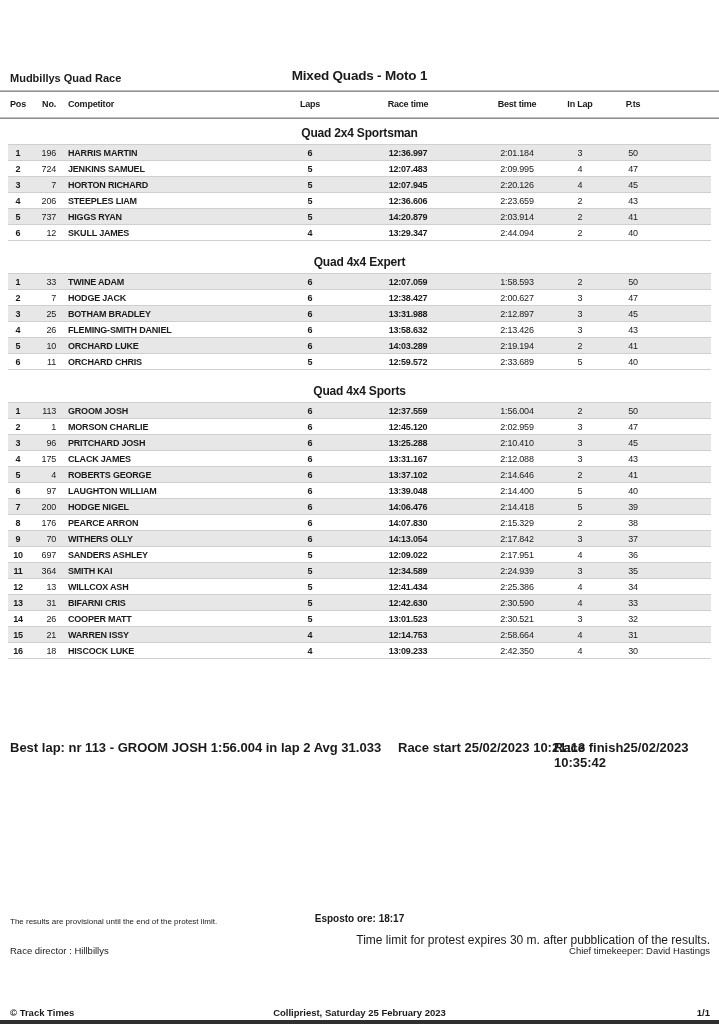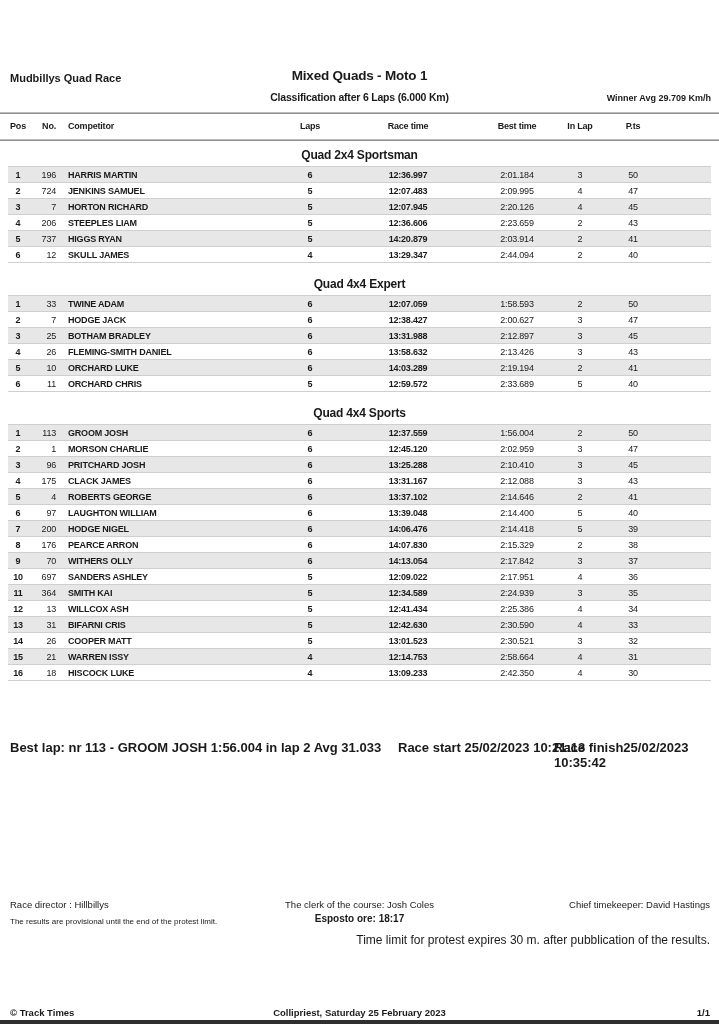--- a/index.html
+++ b/index.html
@@ -50,21 +50,21 @@
   .summary-row { position: absolute; left: 0; top: 740px; width: 719px; height: 14px; font-size: 13px; font-weight: bold; }
   .best-lap   { position: absolute; left: 10px; }
   .race-start { position: absolute; left: 398px; }
   .race-finish{ position: absolute; left: 554px; }
 
   
   .notes-a { position: absolute; left: 0; top: 910px; width: 719px; height: 26px; }
   .note-left  { position: absolute; left: 10px; top: 7px; font-size: 8px; }
   .esposto    { position: absolute; left: 0; width: 719px; text-align: center; top: 3px; font-size: 10px; font-weight: bold; }
   .note-right { position: absolute; right: 9px; top: 23px; font-size: 12px; }
-  .notes-b { position: absolute; left: 0; top: 899px; width: 719px; height: 16px; font-size: 9.5px; }
+  .notes-b { position: absolute; left: 0; top: 945px; width: 719px; height: 16px; font-size: 9.5px; }
   .nb-left   { position: absolute; left: 10px; }
   .nb-center { position: absolute; left: 0; width: 719px; text-align: center; }
   .nb-right  { position: absolute; right: 9px; }
 
   
   .footer-row { position: absolute; left: 0; top: 1007px; width: 719px; height: 14px; font-size: 9.5px; font-weight: bold; }
   .f-left   { position: absolute; left: 10px; }
   .f-center { position: absolute; left: 0; width: 719px; text-align: center; }
   .f-right  { position: absolute; right: 9px; }
 
@@ -73,24 +73,20 @@
 </head>
 <body>
 
 <div class="page">
 
   <div class="title-row">
     <div class="event-title">Mudbillys Quad Race</div>
     <div class="race-title">Mixed Quads - Moto 1</div>
   </div>
 
-  <div class="class-row">
-    <div class="classification">Classification after 6 Laps (6.000 Km)</div>
-    <div class="winner-avg">Winner Avg 29.709 Km/h</div>
-  </div>
 
   <div class="rule"></div>
 
   <table class="cols-header">
     <thead>
       <tr>
         <th class="c-pos">Pos</th>
         <th class="c-no">No.</th>
         <th class="c-comp">Competitor</th>
         <th class="c-laps">Laps</th>
@@ -444,21 +440,20 @@
   </div>
 
   <div class="notes-a">
     <span class="note-left">The results are provisional until the end of the protest limit.</span>
     <div class="esposto">Esposto ore: 18:17</div>
     <span class="note-right">Time limit for protest expires 30 m. after pubblication of the results.</span>
   </div>
 
   <div class="notes-b">
     <span class="nb-left">Race director : Hillbillys</span>
-    <span class="nb-center">The clerk of the course:  Josh Coles</span>
     <span class="nb-right">Chief timekeeper: David Hastings</span>
   </div>
 
   <div class="footer-row">
     <span class="f-left">© Track Times</span>
     <span class="f-center">Collipriest, Saturday 25 February 2023</span>
     <span class="f-right">1/1</span>
   </div>
 
   <div class="bottom-bar"></div>

